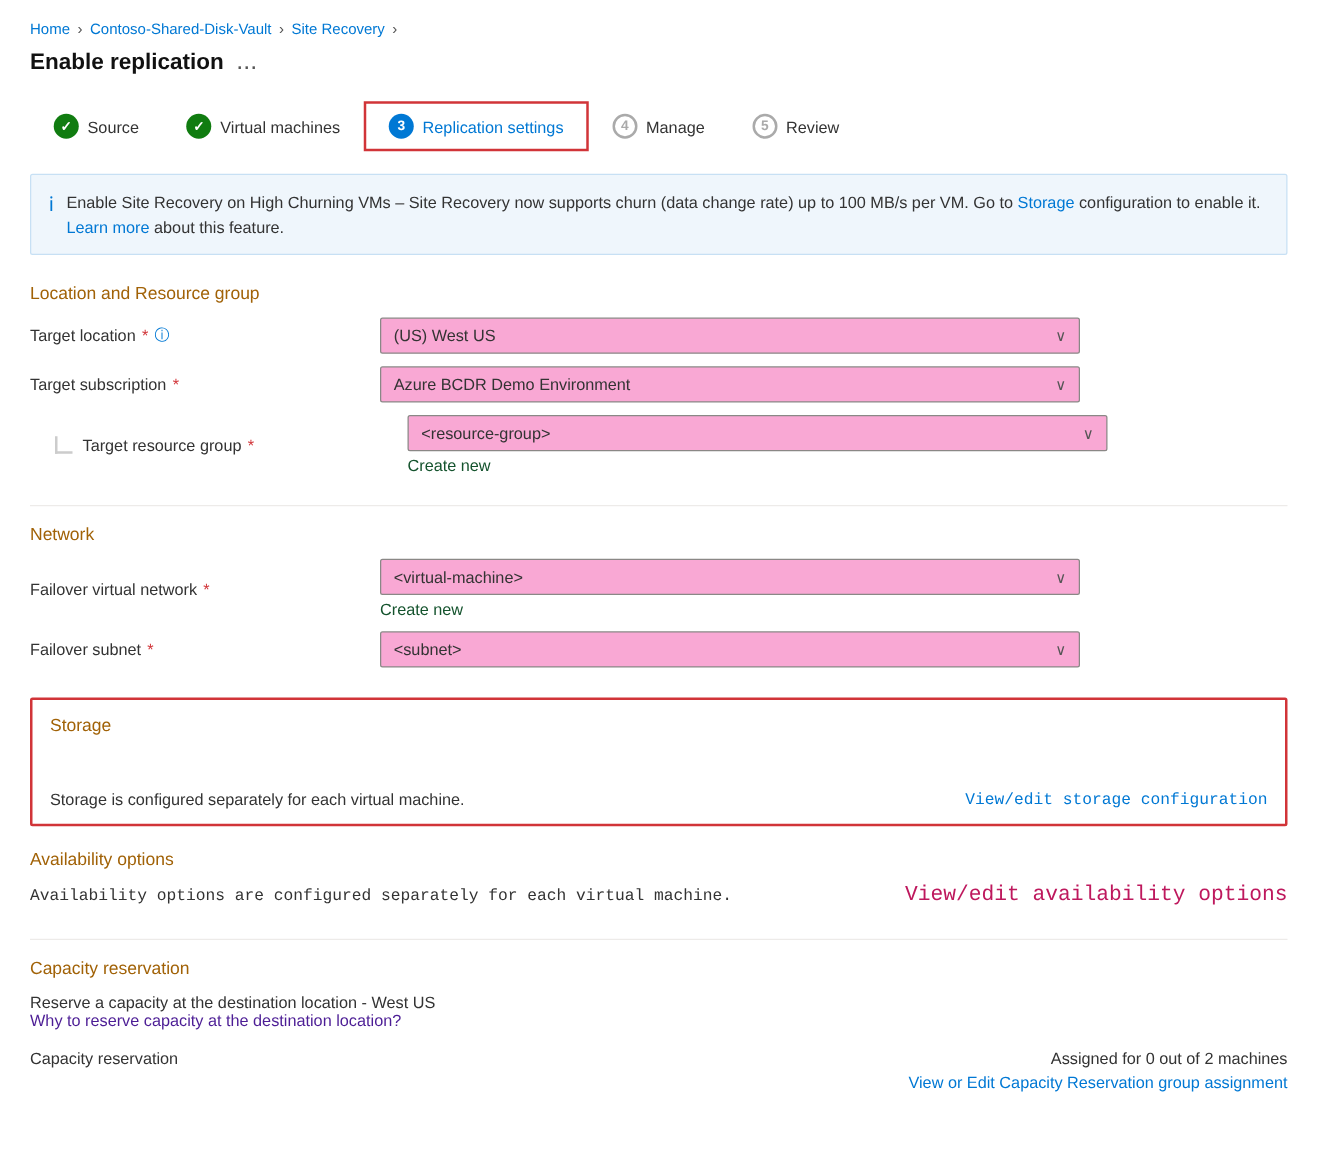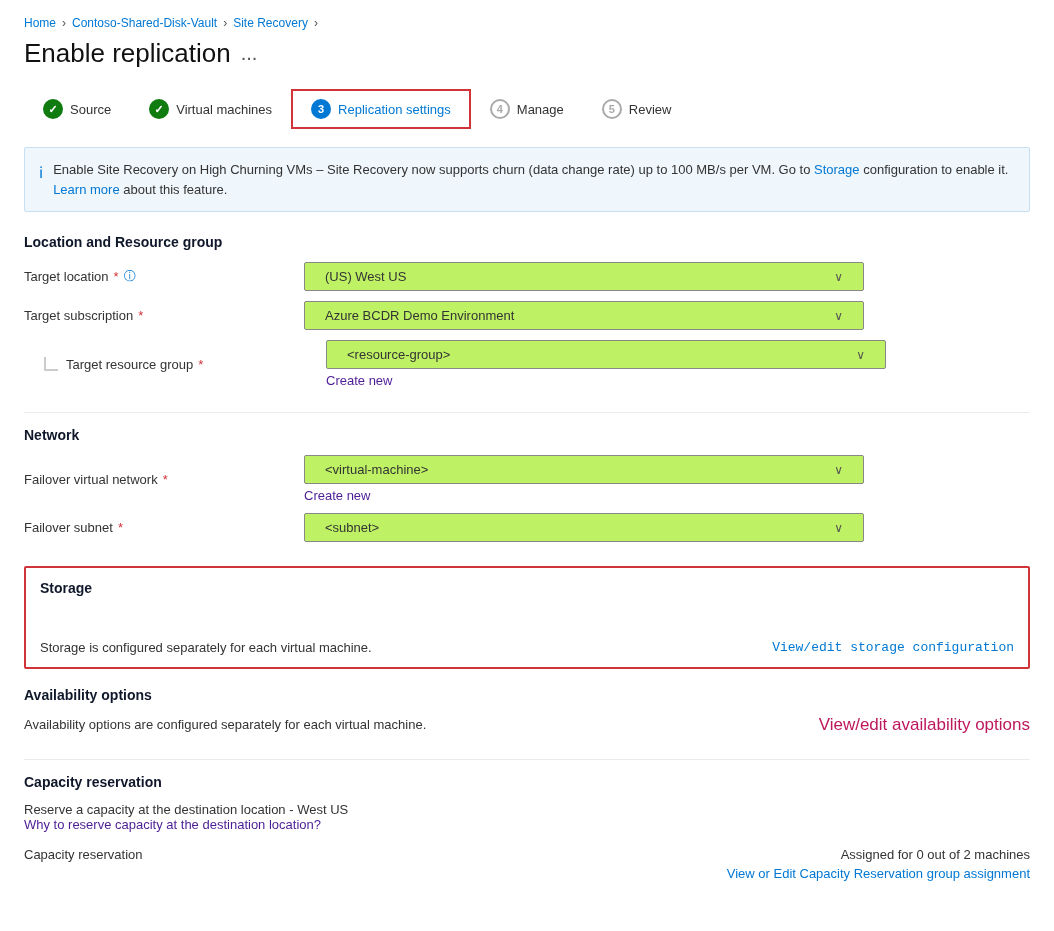--- a/index.html
+++ b/index.html
@@ -26,22 +26,22 @@
       color: #0078d4;
       text-decoration: none;
     }
     .page-title-row {
       display: flex;
       align-items: center;
       gap: 10px;
       margin-bottom: 20px;
     }
     .page-title {
-      font-size: 26px;
-      font-weight: 400;
+      font-size: 18px;
+      font-weight: 700;
       color: #111;
     }
     .page-title-dots {
       font-size: 20px;
       color: #555;
       cursor: pointer;
     }
     
     .wizard-tabs {
       display: flex;
@@ -113,22 +113,22 @@
     .info-banner a {
       color: #0078d4;
       text-decoration: none;
     }
     
     .section {
       margin-bottom: 24px;
     }
     .section-title {
       font-size: 14px;
-      font-weight: 700;
-      color: #0f172a;
+      font-weight: 400;
+      color: #a16207;
       margin-bottom: 12px;
     }
     .form-row {
       display: flex;
       align-items: center;
       margin-bottom: 10px;
       gap: 0;
     }
     .form-label {
       width: 280px;
@@ -148,35 +148,35 @@
       cursor: help;
     }
     .form-control-wrap {
       flex: 1;
       max-width: 560px;
     }
     .dropdown-select {
       width: 100%;
       border: 1px solid #8a8886;
       border-radius: 2px;
-      padding: 6px 20px;
+      padding: 6px 10px;
       font-size: 13px;
       display: flex;
       justify-content: space-between;
       align-items: center;
       cursor: pointer;
-      background: #bef264;
+      background: #f9a8d4;
       color: #333;
     }
     .dropdown-select .chevron {
       color: #555;
       font-size: 12px;
     }
     .create-new-link {
-      color: #4c1d95;
+      color: #14532d;
       font-size: 13px;
       text-decoration: none;
       display: block;
       margin-top: 4px;
     }
     .sub-form-row {
       display: flex;
       align-items: center;
       margin-bottom: 10px;
       gap: 0;
@@ -227,20 +227,21 @@
       text-decoration: none;
       white-space: nowrap;
       font-family: Liberation Mono, monospace;
     }
     
     .avail-row {
       display: flex;
       align-items: flex-start;
       margin-bottom: 10px;
       gap: 0;
+      font-family: Liberation Mono, monospace;
     }
     .avail-label {
       font-size: 13px;
       color: #333;
       flex: 1;
       line-height: 1.5;
     }
     .avail-link {
       color: #be185d;
       font-size: 17px;

